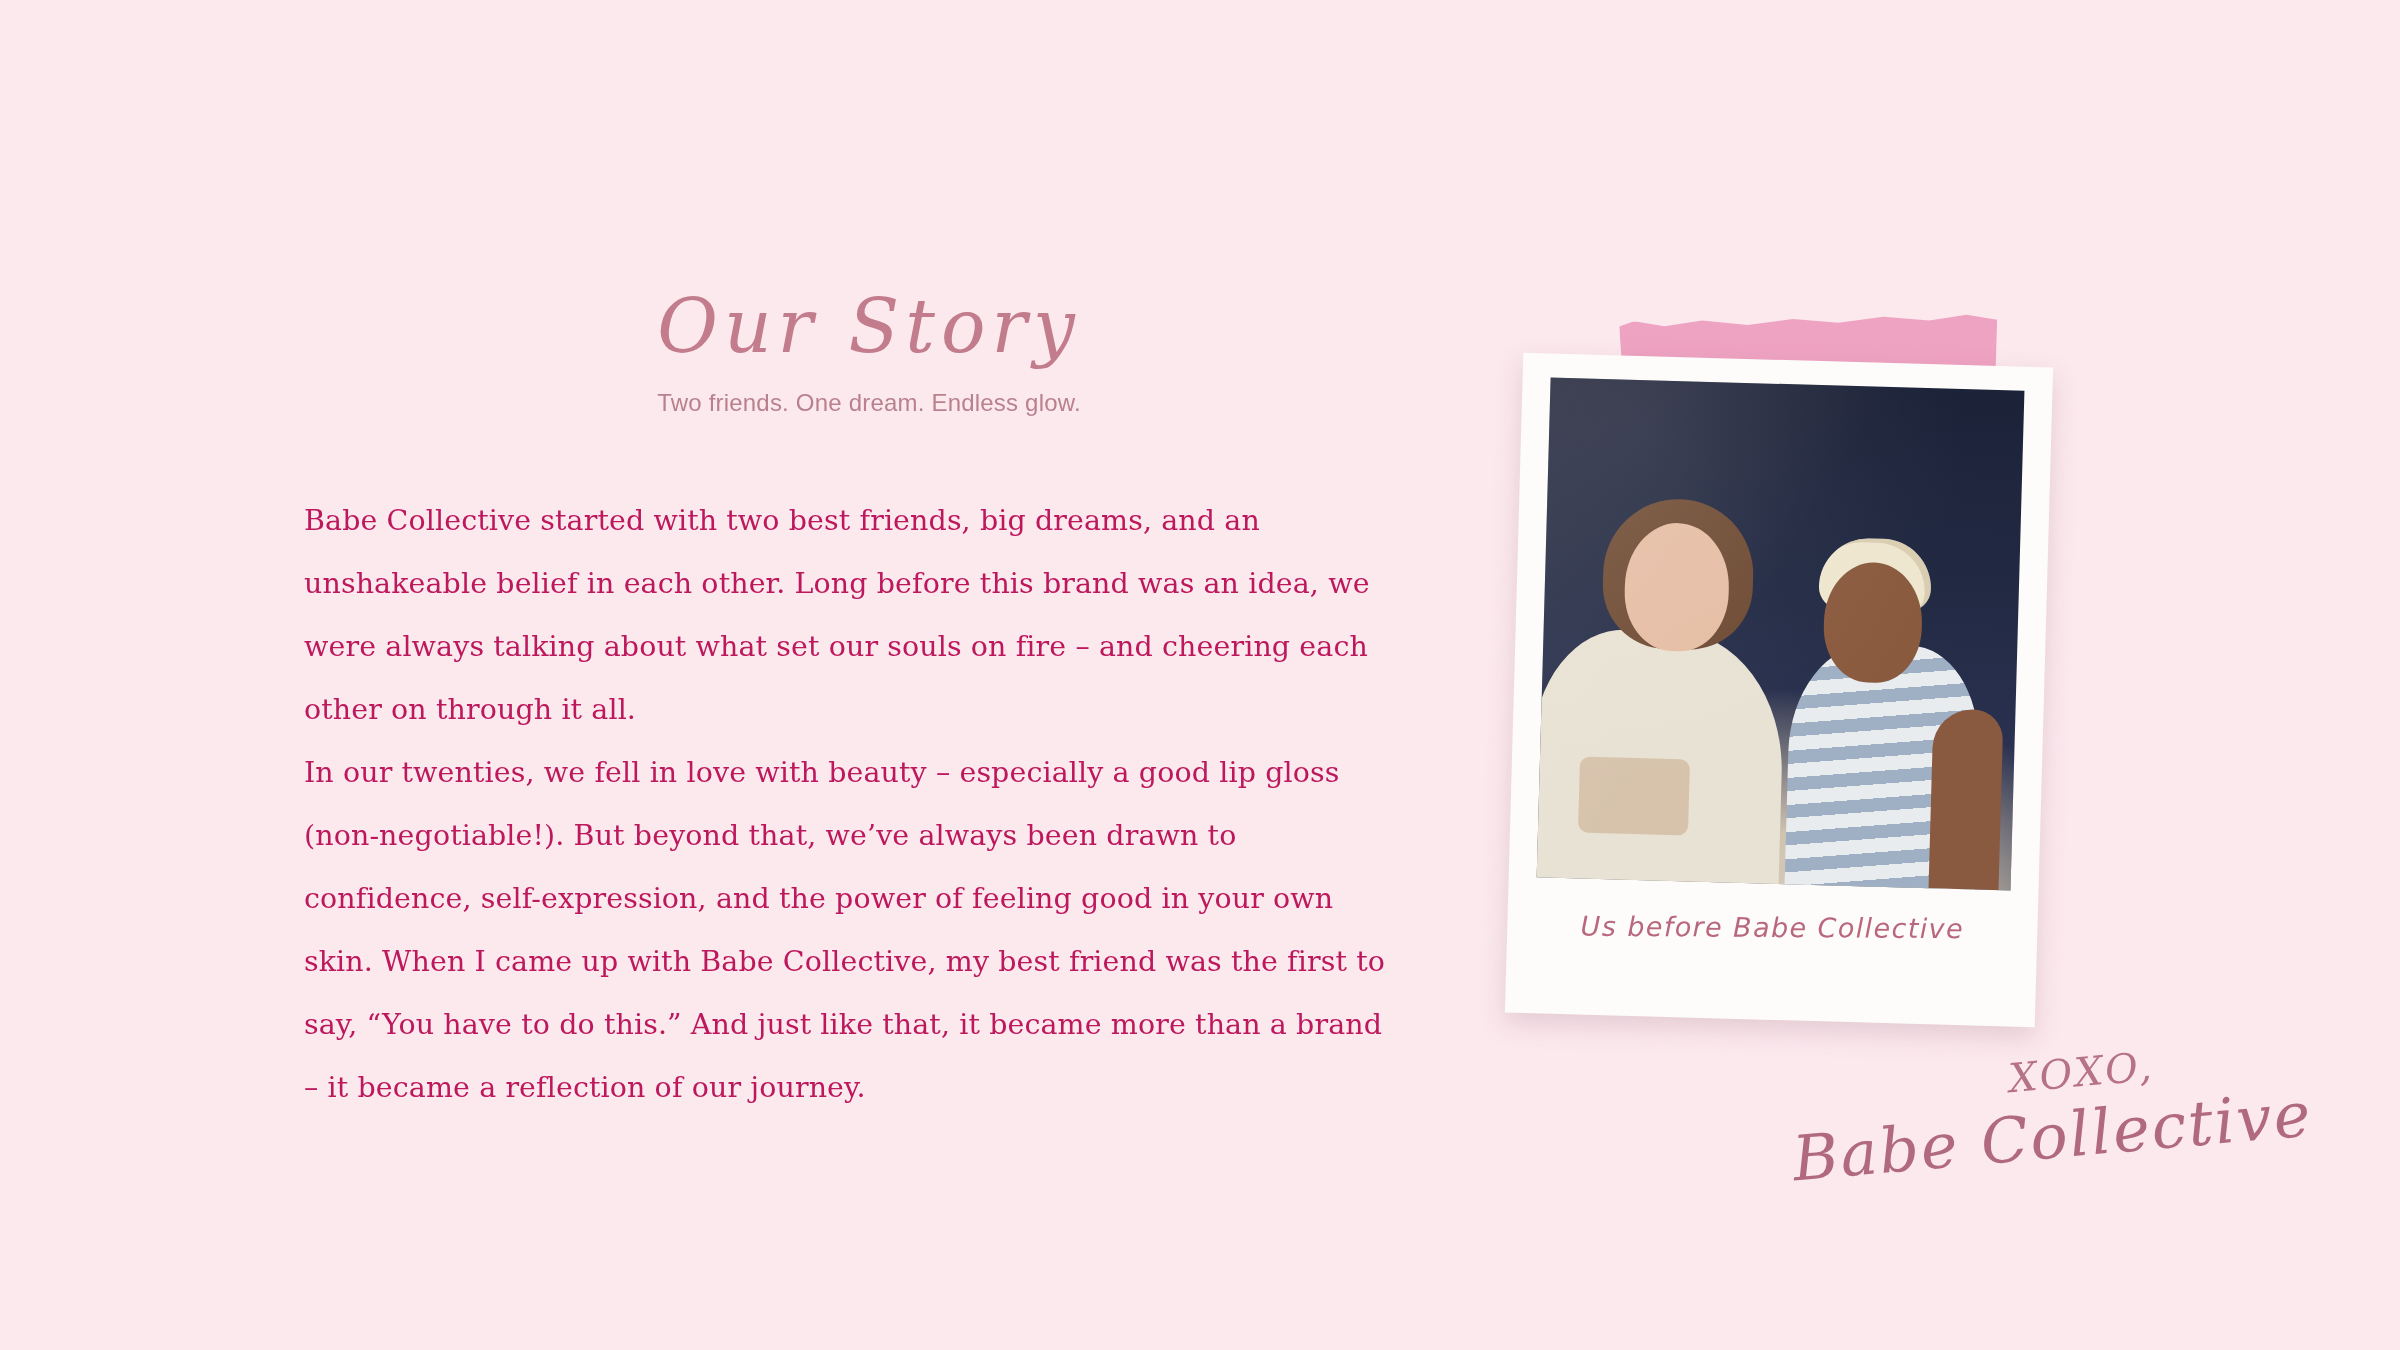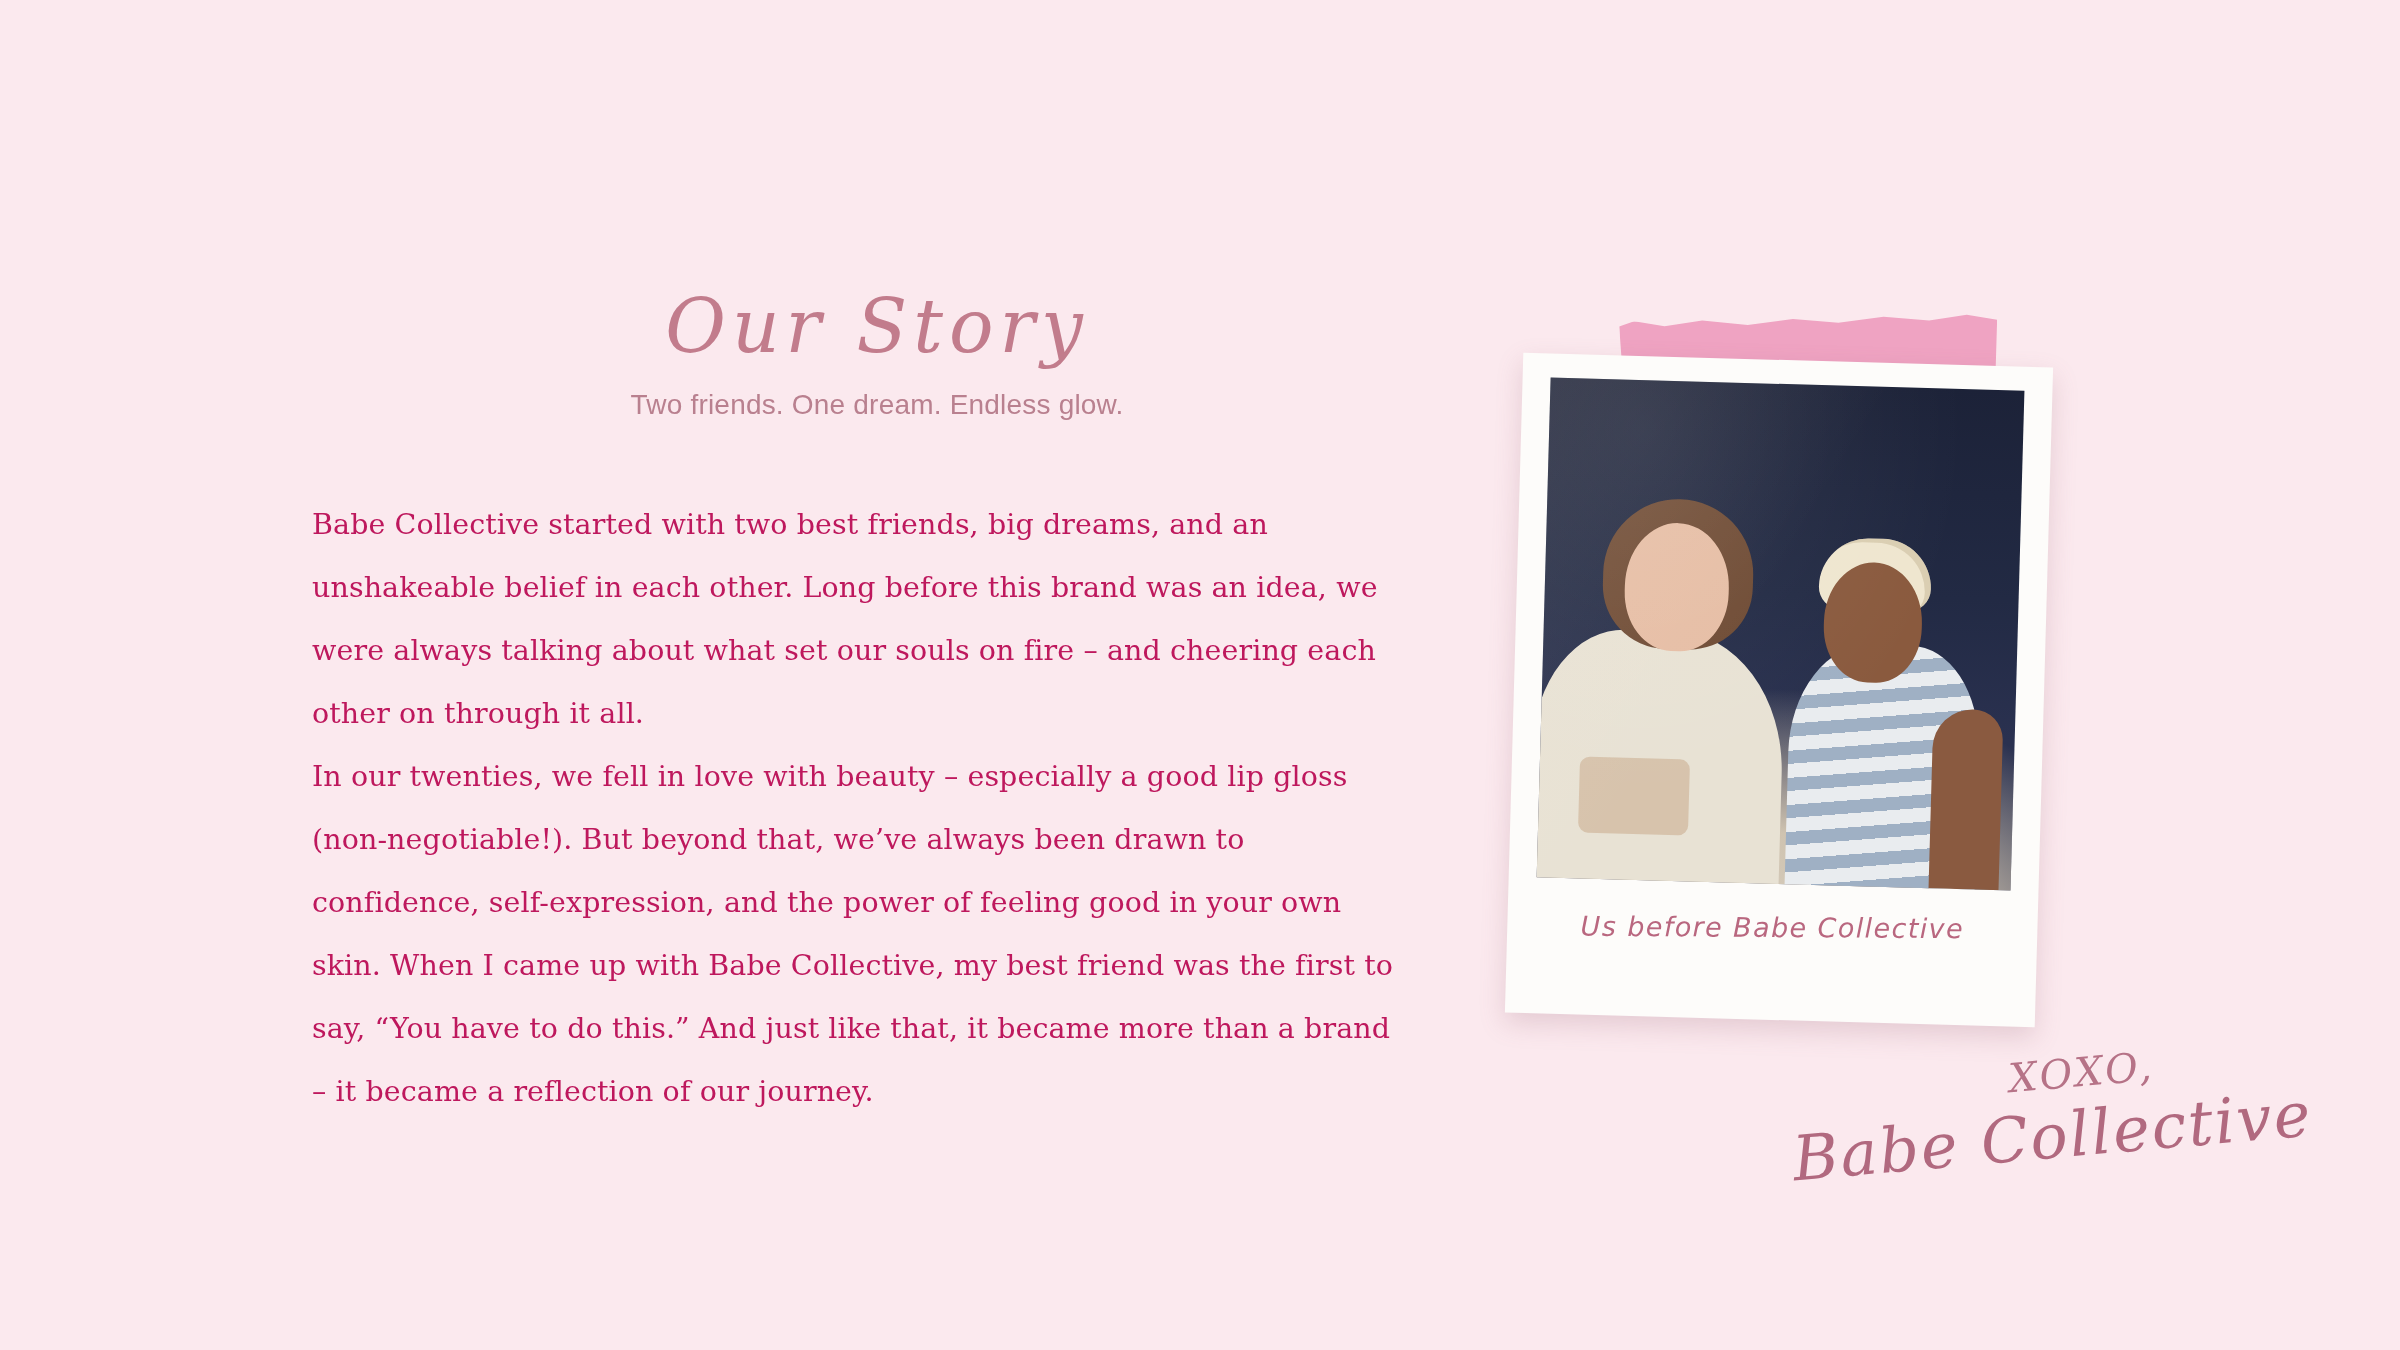--- a/index.html
+++ b/index.html
@@ -16,39 +16,39 @@
   .page {
     position: relative;
     width: 2400px;
     height: 1350px;
     background: #fbe9ee;
   }
 
   
   .story-col {
     position: absolute;
-    left: 312px;
+    left: 304px;
     top: 286px;
     width: 1090px;
   }
   .story-title {
     font-family: "DejaVu Serif", serif;
     font-style: italic;
     font-weight: 400;
     font-size: 74px;
     letter-spacing: 6px;
     color: #c27c8c;
     text-align: center;
     margin: 0;
     padding-left: 40px;
     line-height: 1.1;
   }
   .story-sub {
     font-family: "Liberation Sans", sans-serif;
-    font-size: 28px;
+    font-size: 24px;
     color: #b9808f;
     text-align: center;
     margin: 22px 0 0 0;
     padding-left: 40px;
     letter-spacing: 0.2px;
   }
   .story-body {
     margin: 72px 0 0 0;
     font-family: "DejaVu Serif", serif;
     font-size: 28.5px;

